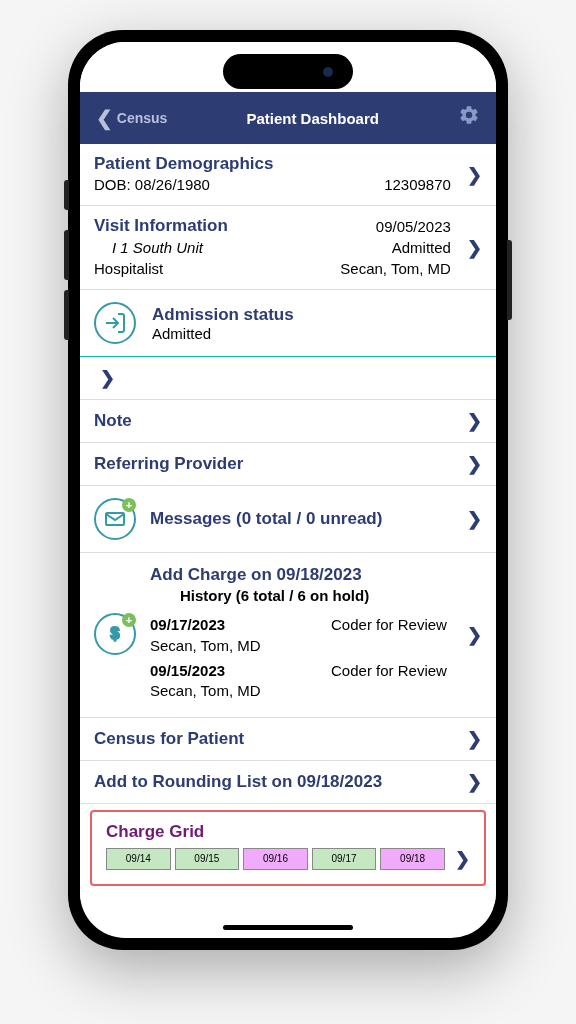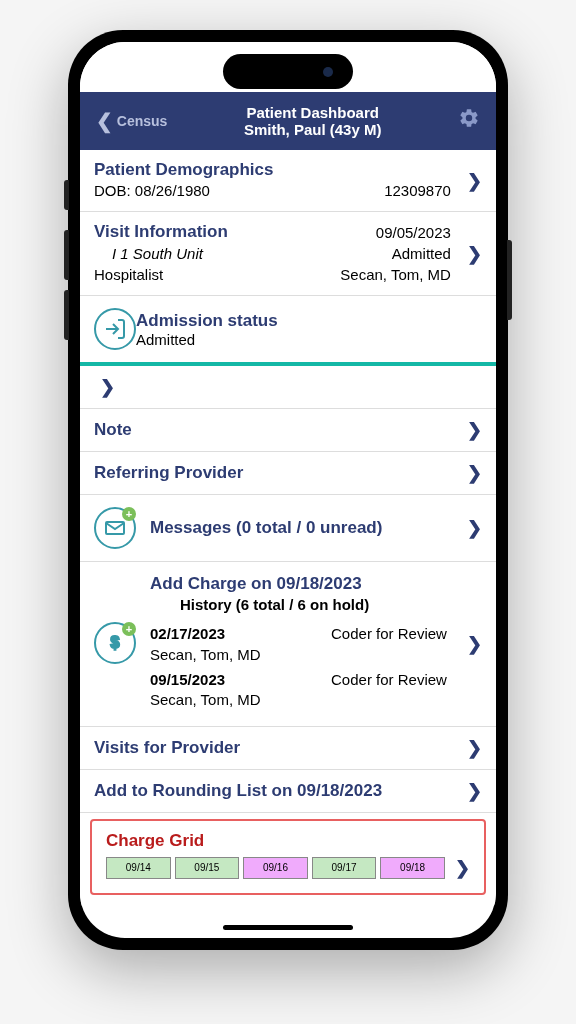--- a/index.html
+++ b/index.html
@@ -92,31 +92,31 @@
       width: 42px; height: 42px; border: 2px solid #3699a8; border-radius: 50%;
       display: flex; align-items: center; justify-content: center; flex-shrink: 0;
       position: relative;
     }
     .icon-circle svg { width: 24px; height: 24px; }
     .icon-plus-badge {
       position: absolute; top: -2px; right: -2px; width: 14px; height: 14px;
       background: #7bbf5a; border-radius: 50%; color: #fff; font-size: 11px;
       display: flex; align-items: center; justify-content: center; font-weight: bold;
     }
-    .admission-section { display: flex; align-items: center; gap: 0; padding: 12px 14px; border-bottom: 4px solid #14b8a6; }
+    .admission-section { display: flex; align-items: center; gap: 16px; padding: 12px 14px; border-bottom: 1px solid #14b8a6; }
     .admission-text .lbl { color: #2d3c72; font-weight: 700; font-size: 17px; }
     .admission-text .val { color: #000; font-size: 15px; }
     .messages-section, .charge-section, .referring-section { display: flex; align-items: center; gap: 14px; padding: 12px 14px; border-bottom: 1px solid #ddd; position: relative; }
     .charge-entries { margin-top: 8px; }
     .charge-row { display: flex; justify-content: space-between; font-size: 15px; line-height: 1.5; }
     .charge-date { font-weight: 700; }
     .charge-status { }
     .charge-provider { font-size: 15px; margin-bottom: 6px; }
     .charge-grid-section { padding: 10px 14px 14px; border: 2px solid #e86060; border-radius: 4px; margin: 6px 10px; position: relative; }
-    .charge-grid-title { color: #b91c1c; font-weight: 700; font-size: 17px; margin-bottom: 6px; }
+    .charge-grid-title { color: #701a75; font-weight: 700; font-size: 17px; margin-bottom: 6px; }
     .grid-row { display: flex; gap: 4px; align-items: stretch; }
     .grid-cell {
       flex: 1; text-align: center; padding: 4px 0; font-size: 10px; font-weight: 400;
       border: 1px solid #888; color: #000;
     }
     .grid-green { background: #c5e8c2; }
     .grid-pink { background: #f0abfc; }
     .grid-chevron { align-self: center; color: #2d3c72; font-size: 18px; font-weight: bold; padding-left: 6px; }
     .home-indicator {
       position: absolute; bottom: 8px; left: 50%; transform: translateX(-50%);
@@ -135,21 +135,20 @@
     <div class="notch"></div>
     <div class="status-bar-space"></div>
 
     <div class="app-header">
       <div class="back-btn">
         <span class="back-chevron">❮</span>
         <span>Census</span>
       </div>
       <div class="header-center">
         <div class="header-title">Patient Dashboard</div>
-        <div class="header-subtitle">Smith, Paul (43y M)</div>
       </div>
       <div class="gear">
         <svg width="22" height="22" viewBox="0 0 24 24" fill="#8a99c8">
             <path d="M19.14,12.94a7,7,0,0,0,.05-.94,7,7,0,0,0-.05-.94l2-1.56a.5.5,0,0,0,.12-.64l-1.9-3.3a.5.5,0,0,0-.6-.22l-2.36.95a7.2,7.2,0,0,0-1.62-.94L14.4,2.81A.5.5,0,0,0,13.91,2.4H10.09a.5.5,0,0,0-.49.41L9.22,5.35a7.2,7.2,0,0,0-1.62.94L5.24,5.34a.5.5,0,0,0-.6.22l-1.9,3.3a.5.5,0,0,0,.12.64l2,1.56a7,7,0,0,0-.05.94,7,7,0,0,0,.05.94l-2,1.56a.5.5,0,0,0-.12.64l1.9,3.3a.5.5,0,0,0,.6.22l2.36-.95a7.2,7.2,0,0,0,1.62.94l.38,2.54a.5.5,0,0,0,.49.41h3.82a.5.5,0,0,0,.49-.41l.38-2.54a7.2,7.2,0,0,0,1.62-.94l2.36.95a.5.5,0,0,0,.6-.22l1.9-3.3a.5.5,0,0,0-.12-.64ZM12,15.5A3.5,3.5,0,1,1,15.5,12,3.5,3.5,0,0,1,12,15.5Z"></path>
           </svg>
       </div>
     </div>
 
     <div class="content">
 
@@ -235,37 +234,37 @@
                 <text x="12" y="17" text-anchor="middle" font-size="16" fill="#3699a8" font-weight="bold">$</text>
               </svg>
             <div class="icon-plus-badge">+</div>
           </div>
         </div>
         <div class="section-body">
           <div class="section-title">Add Charge on 09/18/2023</div>
           <div class="section-text" style="font-weight:700;margin-left:30px;">History (6 total / 6 on hold)</div>
           <div class="charge-entries">
             <div class="charge-row">
-              <span class="charge-date">02/17/2023</span>
+              <span class="charge-date">09/17/2023</span>
               <span class="charge-status">Coder for Review</span>
             </div>
             <div class="charge-provider">Secan, Tom, MD</div>
             <div class="charge-row">
               <span class="charge-date">09/15/2023</span>
               <span class="charge-status">Coder for Review</span>
             </div>
             <div class="charge-provider">Secan, Tom, MD</div>
           </div>
         </div>
         <span class="chevron-right" style="align-self:center;">❯</span>
       </div>
 
       <div class="section">
         <div class="section-body">
-          <div class="section-title">Visits for Provider</div>
+          <div class="section-title">Census for Patient</div>
         </div>
         <span class="chevron-right">❯</span>
       </div>
 
       <div class="section">
         <div class="section-body">
           <div class="section-title">Add to Rounding List on 09/18/2023</div>
         </div>
         <span class="chevron-right">❯</span>
       </div>

